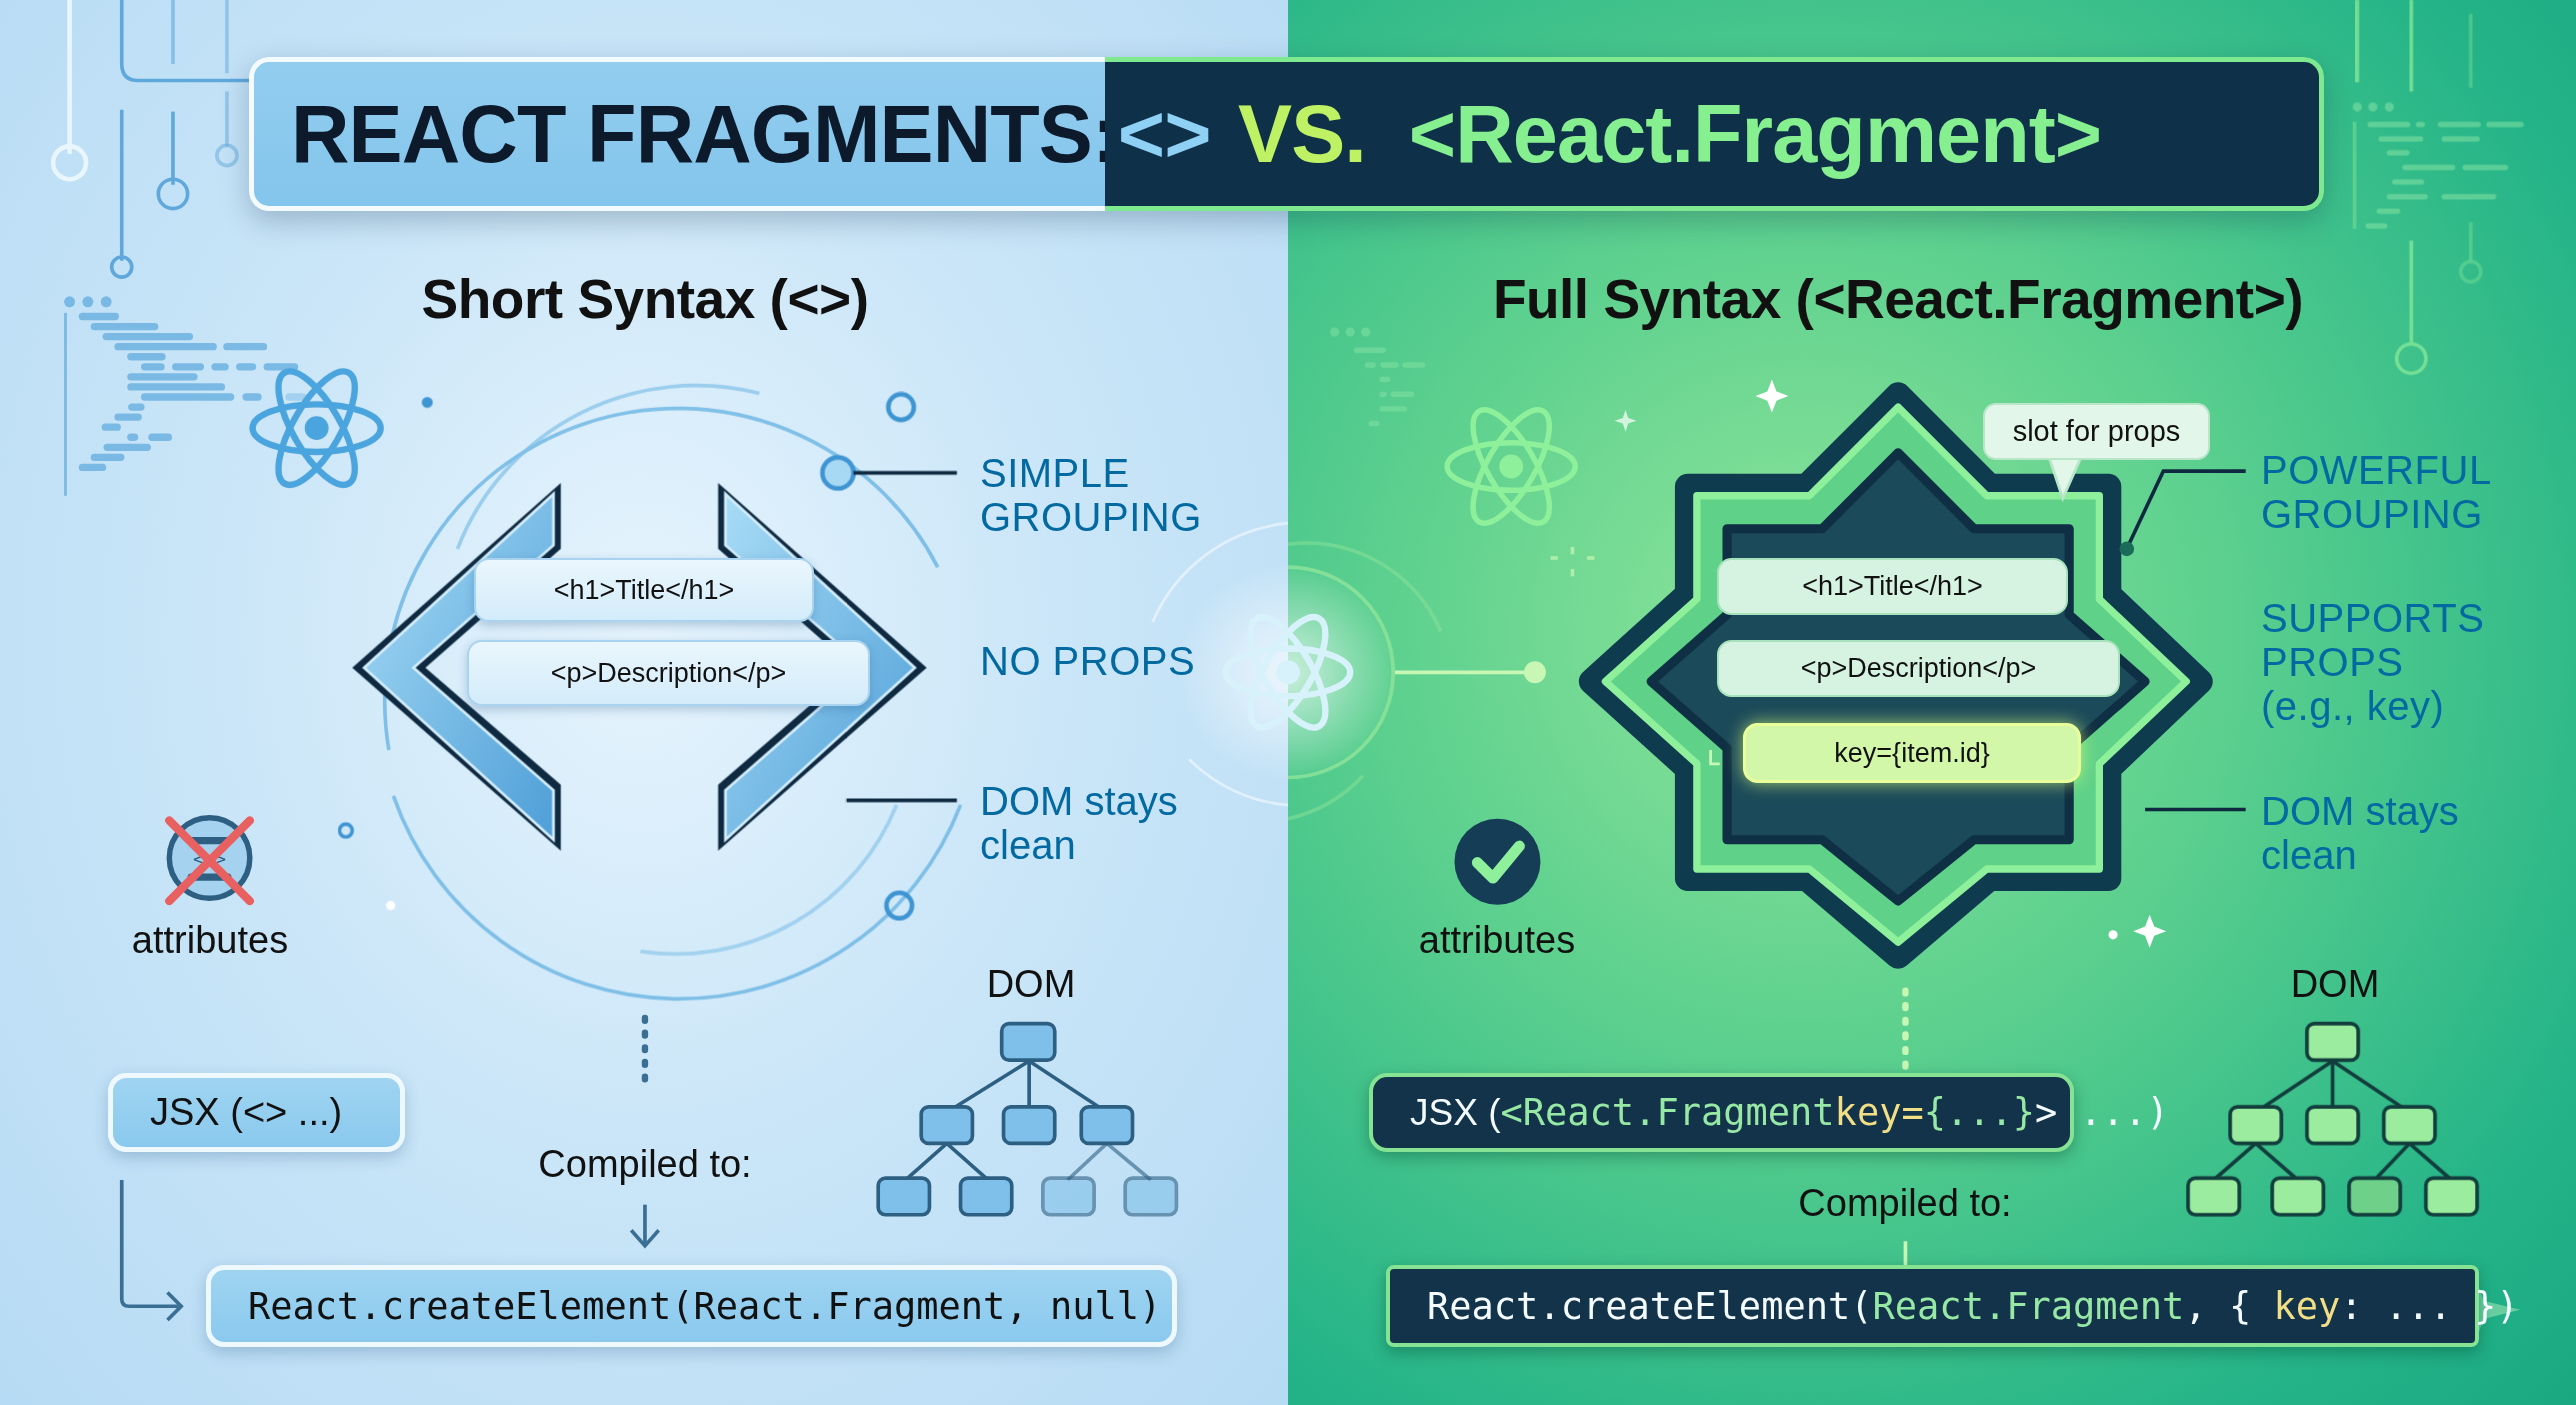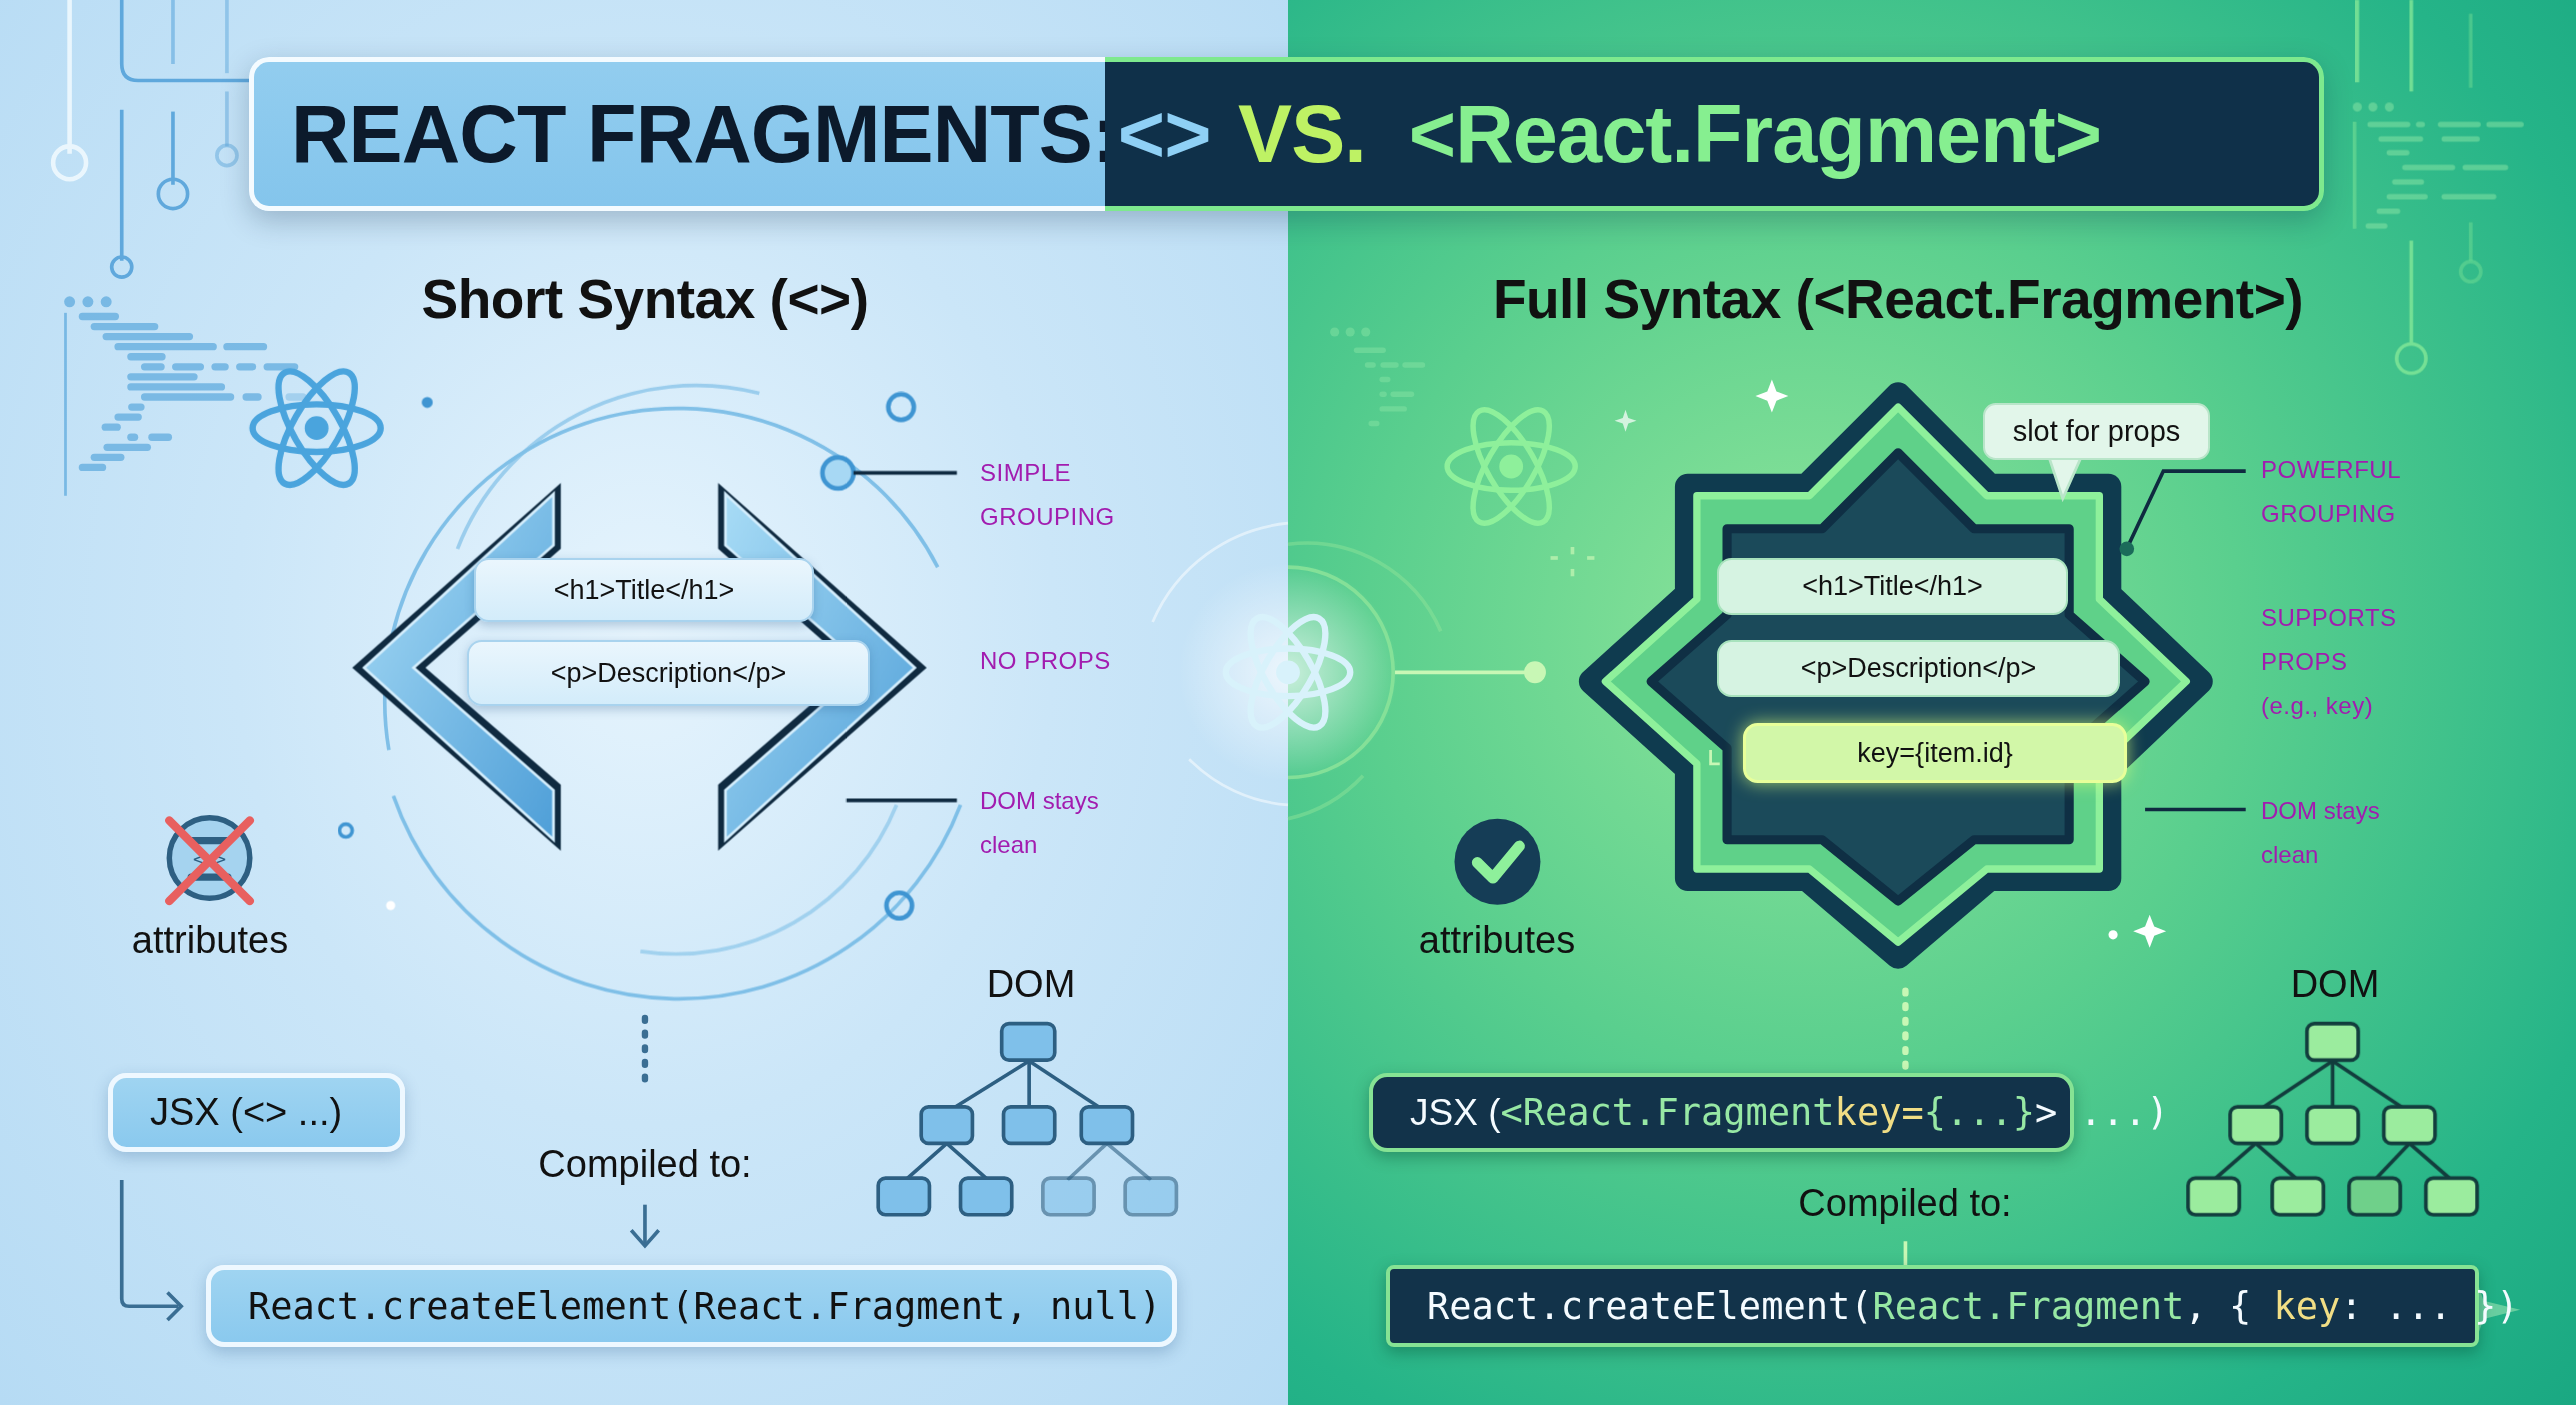--- a/index.html
+++ b/index.html
@@ -20,21 +20,21 @@
   .t-white { color: #bef264; margin-right: 43px; }
   .t-green { color: #86ef90; }
 
   .section-title { position: absolute; font-weight: 700; font-size: 55px; color: #111; white-space: nowrap; transform: translateX(-50%); letter-spacing: -0.5px; }
 
   .pill { position: absolute; border-radius: 14.6px; font-family: Liberation Sans, sans-serif; font-size: 27px; display: flex; align-items: center; justify-content: center; white-space: nowrap; }
   .pill.blue { background: linear-gradient(#eaf6fd, #d3ecfa); border: 2.7px solid #a9d3ee; color: #111; box-shadow: 0 3.7px 9.1px rgba(30,80,130,0.25); }
   .pill.mint { background: #d6f3e2; border: 2.7px solid #a8e2bd; color: #111; }
   .pill.key { background: #d2f7a8; border: 3.7px solid #e8ff9a; color: #111; box-shadow: 0 0 16.5px rgba(220,255,120,0.7); }
 
-  .label { position: absolute; font-size: 24px; line-height: 44px; color: #a21caf; font-weight: 400; white-space: nowrap; }
+  .label { position: absolute; font-size: 40px; line-height: 44px; color: #0369a1; font-weight: 400; white-space: nowrap; }
   .label.caps { letter-spacing: 0.5px; }
 
   .small-label { position: absolute; font-size: 38px; color: #111; white-space: nowrap; transform: translateX(-50%); }
 
   .codebox { position: absolute; border-radius: 18.3px; font-family: "DejaVu Sans Mono", "Liberation Mono", monospace; font-size: 37px; display: flex; align-items: center; padding-left: 37px; white-space: nowrap; }
   .codebox.blue { background: linear-gradient(#9fd4f1, #8ac9ee); border: 5.5px solid #eef8ff; color: #111; box-shadow: 0 5.5px 14.6px rgba(30,80,130,0.25); }
   .codebox.dark { background: #12334a; border: 4.6px solid #86e394; color: #f4fbff; box-shadow: 0 5.5px 14.6px rgba(0,60,40,0.35); }
   .c-green { color: #97e8a4; }
   .c-yellow { color: #f1de85; }
   .c-white { color: #f4fbff; }
@@ -319,21 +319,21 @@
 </div>
 <div class="label caps" style="left:980px; top:639px;">NO PROPS</div>
 <div class="label" style="left:980px; top:779px;">
   <div>DOM stays</div>
   <div>clean</div>
 </div>
 
 <div class="bubble">slot for props</div>
 <div class="pill mint" style="left:1717px; top:558px; width:351px; height:57px;">&lt;h1&gt;Title&lt;/h1&gt;</div>
 <div class="pill mint" style="left:1717px; top:640px; width:403px; height:57px;">&lt;p&gt;Description&lt;/p&gt;</div>
-<div class="pill key" style="left:1743px; top:723px; width:384px; height:60px;">key={item.id}</div>
+<div class="pill key" style="left:1743px; top:723px; width:338px; height:60px;">key={item.id}</div>
 
 <div class="label caps" style="left:2261px; top:448px;">
   <div>POWERFUL</div>
   <div>GROUPING</div>
 </div>
 <div class="label caps" style="left:2261px; top:596px;">
   <div>SUPPORTS</div>
   <div>PROPS</div>
   <div>(e.g., key)</div>
 </div>

